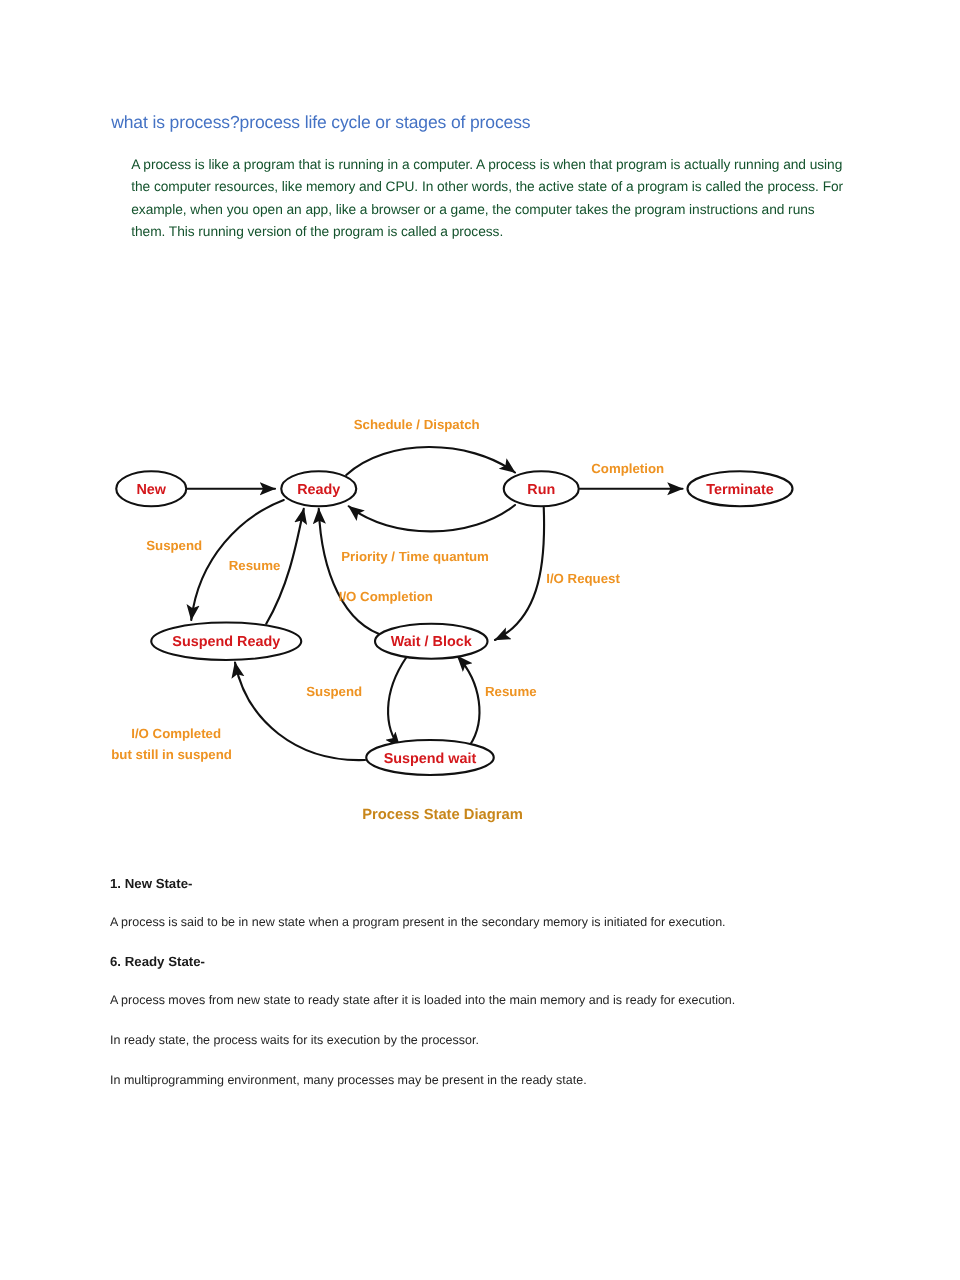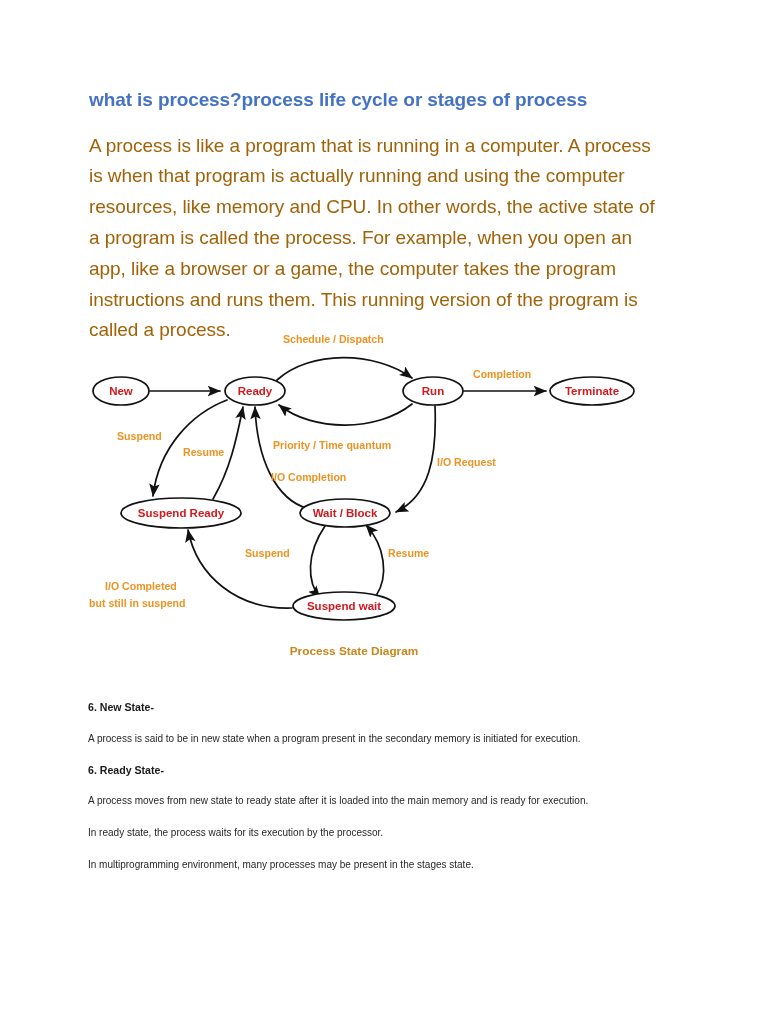--- a/index.html
+++ b/index.html
@@ -21,32 +21,32 @@
     inset: 0;
     background: #ffffff;
   }
   .doc-body {
     position: absolute;
     left: 89px;
     top: 88px;
     width: 580px;
   }
   .doc-title {
-    font-size: 19px;
-    font-weight: bold;
+    font-size: 14px;
+    font-weight: normal;
     color: #4472C4;
     letter-spacing: -0.1px;
     margin: 0 0 18px 0;
     line-height: 1.3;
   }
   .intro-para {
-    font-size: 19px;
+    font-size: 11px;
     line-height: 1.62;
-    color: #a16207;
-    margin: 0;
+    color: #14532d;
+    margin: 16px;
     width: 575px;
     letter-spacing: -0.05px;
   }
 
   
   .diagram-wrap {
     position: absolute;
     left: 85px;
     top: 318px;
     width: 600px;
@@ -196,21 +196,21 @@
         <text class="edge-label" x="303" y="239">Resume</text>
         <text class="edge-label" x="20" y="272">I/O Completed</text>
         <text class="edge-label" x="4" y="289">but still in suspend</text>
       </g>
 
       <text class="caption-label" x="269" y="337">Process State Diagram</text>
     </svg>
   </div>
 
   <div class="notes">
-    <p class="note-head">6. New State-</p>
+    <p class="note-head">1. New State-</p>
     <p class="note-para">A process is said to be in new state when a program present in the secondary memory is initiated for execution.</p>
     <p class="note-head">6. Ready State-</p>
     <p class="note-para">A process moves from new state to ready state after it is loaded into the main memory and is ready for execution.</p>
     <p class="note-para">In ready state, the process waits for its execution by the processor.</p>
-    <p class="note-para">In multiprogramming environment, many processes may be present in the stages state.</p>
+    <p class="note-para">In multiprogramming environment, many processes may be present in the ready state.</p>
   </div>
 
 </div>
 
 </body></html>

